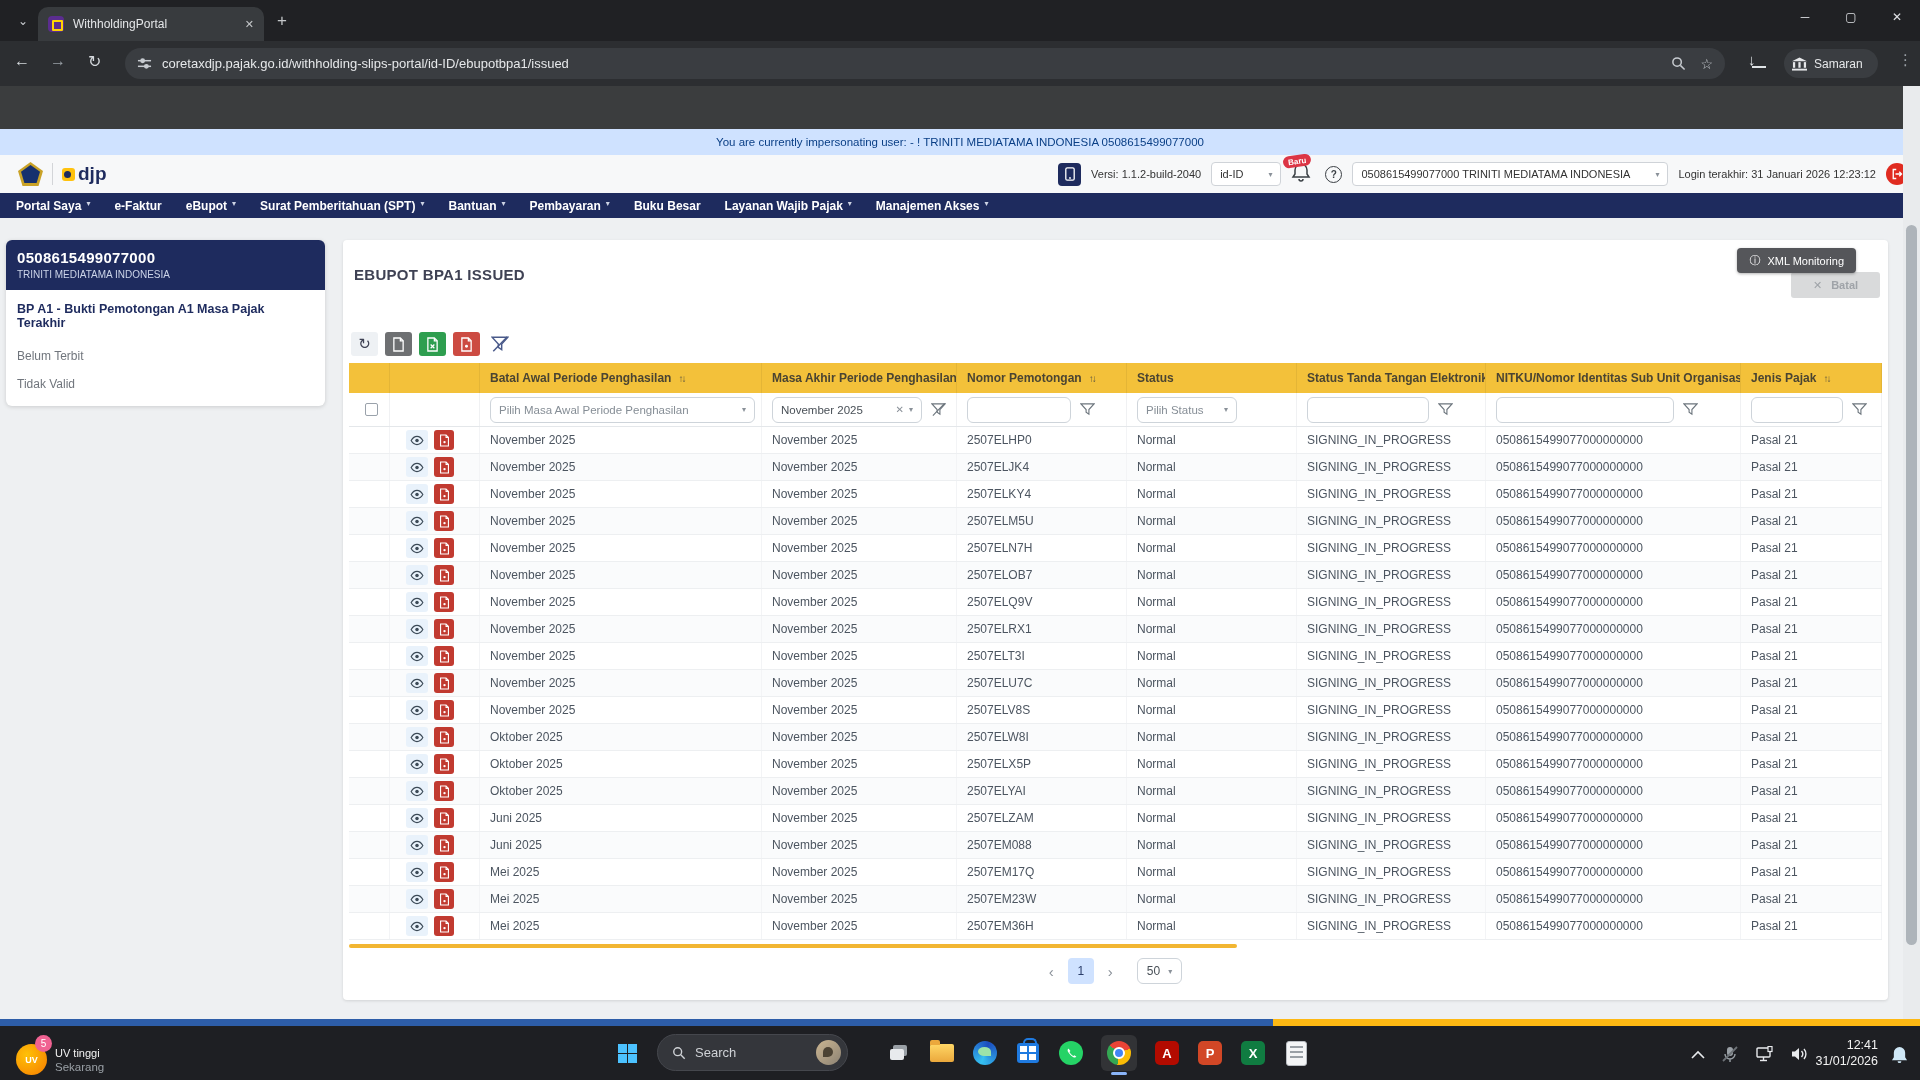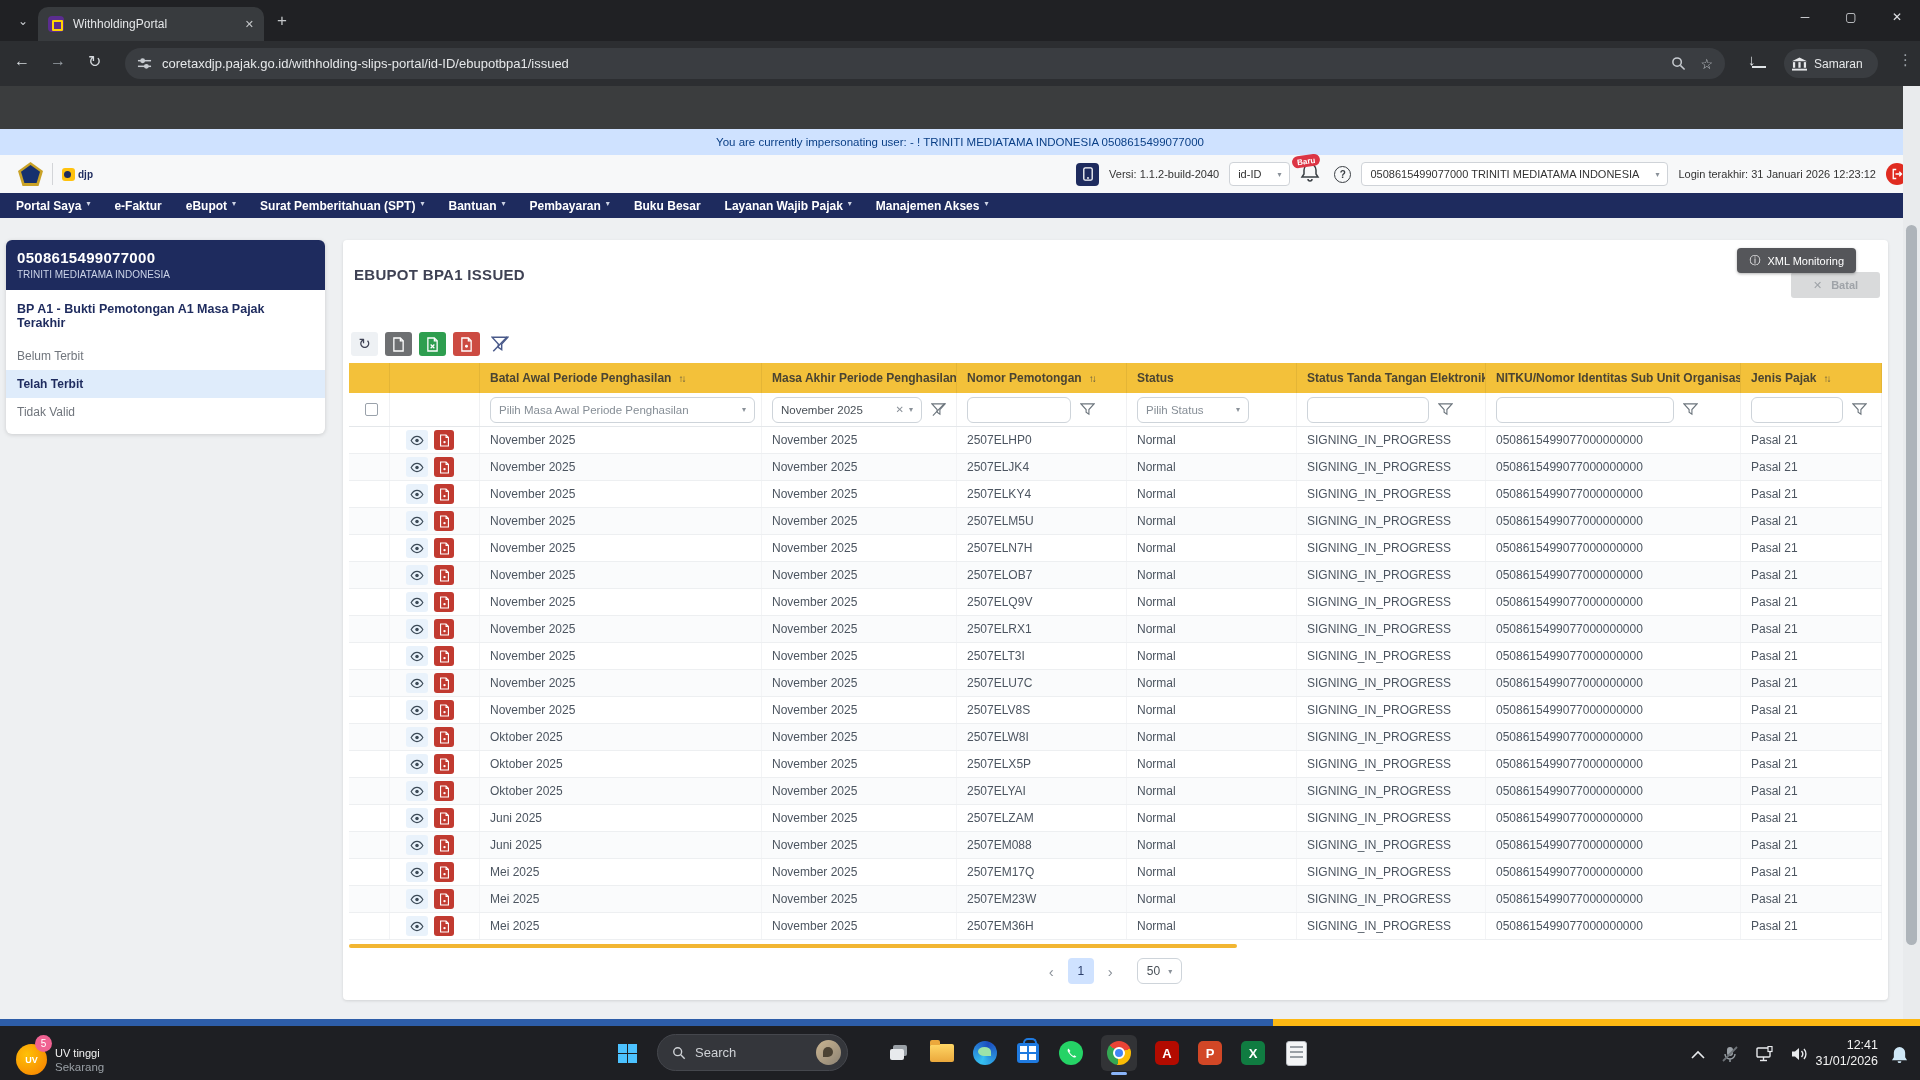--- a/index.html
+++ b/index.html
@@ -40,26 +40,26 @@
   .app-header { position:absolute; left:0; top:155px; width:1920px; height:38px; background:#f7f8f9;
     display:flex; align-items:center; }
   .kemenkeu { margin-left:18px; width:25px; height:24px; background:#c9a227;
     clip-path:polygon(50% 0,100% 38%,82% 100%,18% 100%,0 38%); position:relative; }
   .kemenkeu::after { content:""; position:absolute; left:3px; top:3px; width:19px; height:18px; background:#16306e;
     clip-path:polygon(50% 0,100% 38%,82% 100%,18% 100%,0 38%); }
   .hdr-div { width:1px; height:22px; background:#d3d5d8; margin:0 9px; }
   .djp-logo { display:flex; align-items:center; gap:3px; }
   .djp-ico { width:13px; height:13px; background:#ffc20e; border-radius:3px; position:relative; }
   .djp-ico::after { content:""; position:absolute; left:2px; top:3px; width:7px; height:7px; background:#1e2b5e; border-radius:50%; }
-  .djp-txt { font-size:10px; font-weight:bold; color:#1e2b5e; }
+  .djp-txt { font-size:19px; font-weight:bold; color:#1e2b5e; }
   .hdr-right { margin-left:auto; display:flex; align-items:center; gap:10px; margin-right:12px; }
   .phone-box { width:23px; height:23px; background:#1e2b5e; border-radius:4px; display:flex; align-items:center; justify-content:center; }
   .hdr-txt { font-size:11px; color:#333; white-space:nowrap; }
   .mini-select { height:24px; border:1px solid #cfd3d8; border-radius:4px; background:#fff; display:flex;
-    align-items:center; gap:16px; padding:0 8px; font-size:11px; color:#333; }
+    align-items:center; gap:25px; padding:0 8px; font-size:11px; color:#333; }
   .caret { font-size:8px; color:#8a9199; }
   .bell-wrap { position:relative; width:24px; height:24px; }
   .badge-baru { position:absolute; left:-8px; top:-7px; background:#dc3545; color:#fff; font-size:8px;
     font-weight:bold; border-radius:7px; padding:1.5px 5px; transform:rotate(-8deg); }
   .help-circle { width:17px; height:17px; border:1.6px solid #3a3f44; border-radius:50%; font-size:10px;
     color:#3a3f44; display:flex; align-items:center; justify-content:center; font-weight:bold; }
   .logout-btn { width:22px; height:22px; background:#e02b20; border-radius:50%; display:flex; align-items:center; justify-content:center; }
 
   .main-nav { position:absolute; left:0; top:193px; width:1920px; height:25px; background:#1e2b5e;
     display:flex; align-items:center; padding-left:16px; gap:24px; }
@@ -317,21 +317,20 @@
     </div>
 
   <div class="sidebar">
     <div class="sb-head">
       <div class="sb-npwp">0508615499077000</div>
       <div class="sb-name">TRINITI MEDIATAMA INDONESIA</div>
     </div>
     <div class="sb-section">BP A1 - Bukti Pemotongan A1 Masa Pajak Terakhir</div>
     <div>
         <div class="sb-item">Belum Terbit</div>
-        <div class="sb-item active">Telah Terbit</div>
         <div class="sb-item">Tidak Valid</div>
       </div>
     <div class="pad-b"></div>
   </div>
 
   <div class="panel">
     <div class="panel-title">EBUPOT BPA1 ISSUED</div>
 
     <div class="xml-btn">
       <span>ⓘ</span>
@@ -434,21 +433,21 @@
         </div>
         <div class="fcell">
           <input class="f-input" style="width: 104px;" readonly="">
           <span class="funnel">
             <svg width="15" height="15" viewBox="0 0 16 16">
                 <path d="M1 2h14l-5.5 6v5l-3-2V8z" fill="none" stroke="currentColor" stroke-width="1.2"></path>
               </svg>
           </span>
         </div>
         <div class="fcell">
-          <div class="f-select" style="width:112px; justify-content:space-between;">
+          <div class="f-select" style="width:100px; justify-content:space-between;">
             <span class="ph">Pilih Status</span>
             <span class="caret">▾</span>
           </div>
         </div>
         <div class="fcell">
           <input class="f-input" style="width: 122px;" readonly="">
           <span class="funnel">
             <svg width="15" height="15" viewBox="0 0 16 16">
                 <path d="M1 2h14l-5.5 6v5l-3-2V8z" fill="none" stroke="currentColor" stroke-width="1.2"></path>
               </svg>

